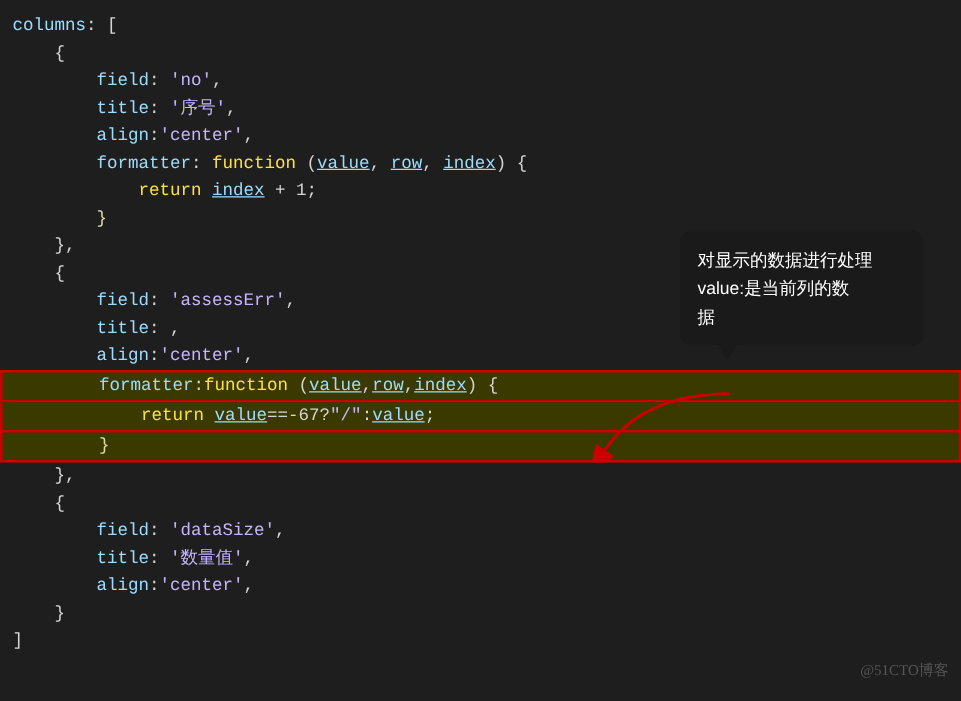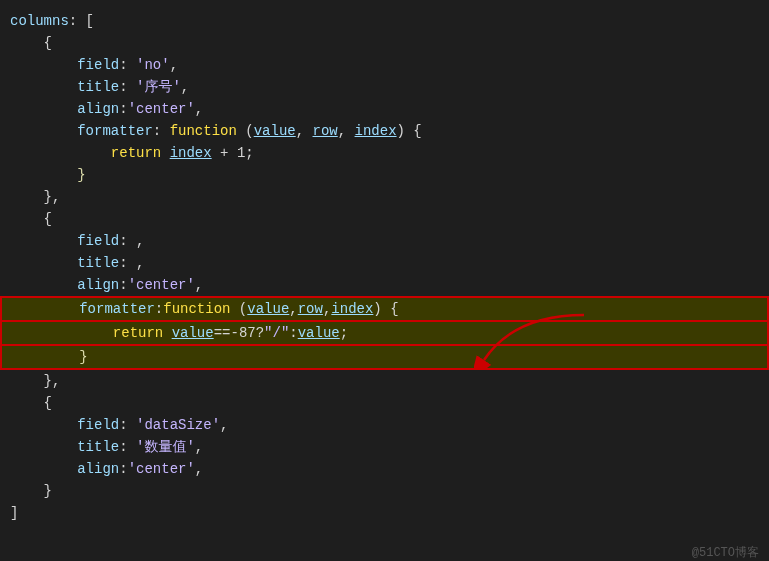--- a/index.html
+++ b/index.html
@@ -84,25 +84,25 @@
     }
 
     .arrow-svg {
       width: 120px;
       height: 60px;
     }
 
     
     .watermark {
       position: absolute;
-      bottom: 0;
+      bottom: 16px;
       right: 10px;
       color: #555;
       font-size: 12px;
-      font-family: Liberation Mono, monospace;
+      font-family: Liberation Serif, serif;
     }
   </style>
 </head>
 <body>
 
 <div class="code-container">
 
   <div class="code-line">
     <span class="c-cyan">columns</span><span class="c-white">: [</span>
   </div>
@@ -137,37 +137,37 @@
 
   <div class="code-line">
     <span class="c-white">    },</span>
   </div>
 
   <div class="code-line">
     <span class="c-white">    {</span>
   </div>
 
   <div class="code-line">
-    <span class="c-white">        </span><span class="c-cyan">field</span><span class="c-white">: </span><span class="c-white">,</span>
+    <span class="c-white">        </span><span class="c-cyan">field</span><span class="c-white">: </span><span class="c-string">'assessErr'</span><span class="c-white">,</span>
   </div>
 
   <div class="code-line">
     <span class="c-white">        </span><span class="c-cyan">title</span><span class="c-white">: </span><span class="c-white">,</span>
   </div>
 
   <div class="code-line">
     <span class="c-white">        </span><span class="c-cyan">align</span><span class="c-white">:</span><span class="c-string">'center'</span><span class="c-white">,</span>
   </div>
 
   <div class="code-line highlighted">
     <span class="c-white">        </span><span class="c-cyan">formatter</span><span class="c-white">:</span><span class="c-keyword">function</span><span class="c-white"> (</span><span class="c-cyan c-underline">value</span><span class="c-white">,</span><span class="c-cyan c-underline">row</span><span class="c-white">,</span><span class="c-cyan c-underline">index</span><span class="c-white">) {</span>
   </div>
 
   <div class="code-line highlighted-sub" style="border-left: 2px solid #cc0000; border-right: 2px solid #cc0000;">
-    <span class="c-white">            </span><span class="c-keyword">return</span><span class="c-white"> </span><span class="c-cyan c-underline">value</span><span class="c-white">==-87?</span><span class="c-string">"/"</span><span class="c-white">:</span><span class="c-cyan c-underline">value</span><span class="c-white">;</span>
+    <span class="c-white">            </span><span class="c-keyword">return</span><span class="c-white"> </span><span class="c-cyan c-underline">value</span><span class="c-white">==-67?</span><span class="c-string">"/"</span><span class="c-white">:</span><span class="c-cyan c-underline">value</span><span class="c-white">;</span>
   </div>
 
   <div class="code-line highlighted">
     <span class="c-white">        </span><span class="c-yellow">}</span>
   </div>
 
   <div class="code-line">
     <span class="c-white">    },</span>
   </div>
 
@@ -188,20 +188,25 @@
   </div>
 
   <div class="code-line">
     <span class="c-white">    }</span>
   </div>
 
   <div class="code-line">
     <span class="c-white">]</span>
   </div>
 
+  <div class="tooltip-bubble">
+    <span>对显示的数据进行</span><span>处理</span><br>
+    <span>value:是当前列的数</span><br>
+    <span>据</span>
+  </div>
 
   <div class="arrow-container">
     <svg class="arrow-svg" viewBox="0 0 120 60">
       <defs>
         <marker id="arrowhead" markerWidth="10" markerHeight="7" refX="0" refY="3.5" orient="auto">
           <polygon points="0 0, 10 3.5, 0 7" fill="#cc0000"></polygon>
         </marker>
       </defs>
       <path d="M 110,5 Q 40,5 10,50" stroke="#cc0000" stroke-width="2.5" fill="none" marker-end="url(#arrowhead)"></path>
     </svg>

